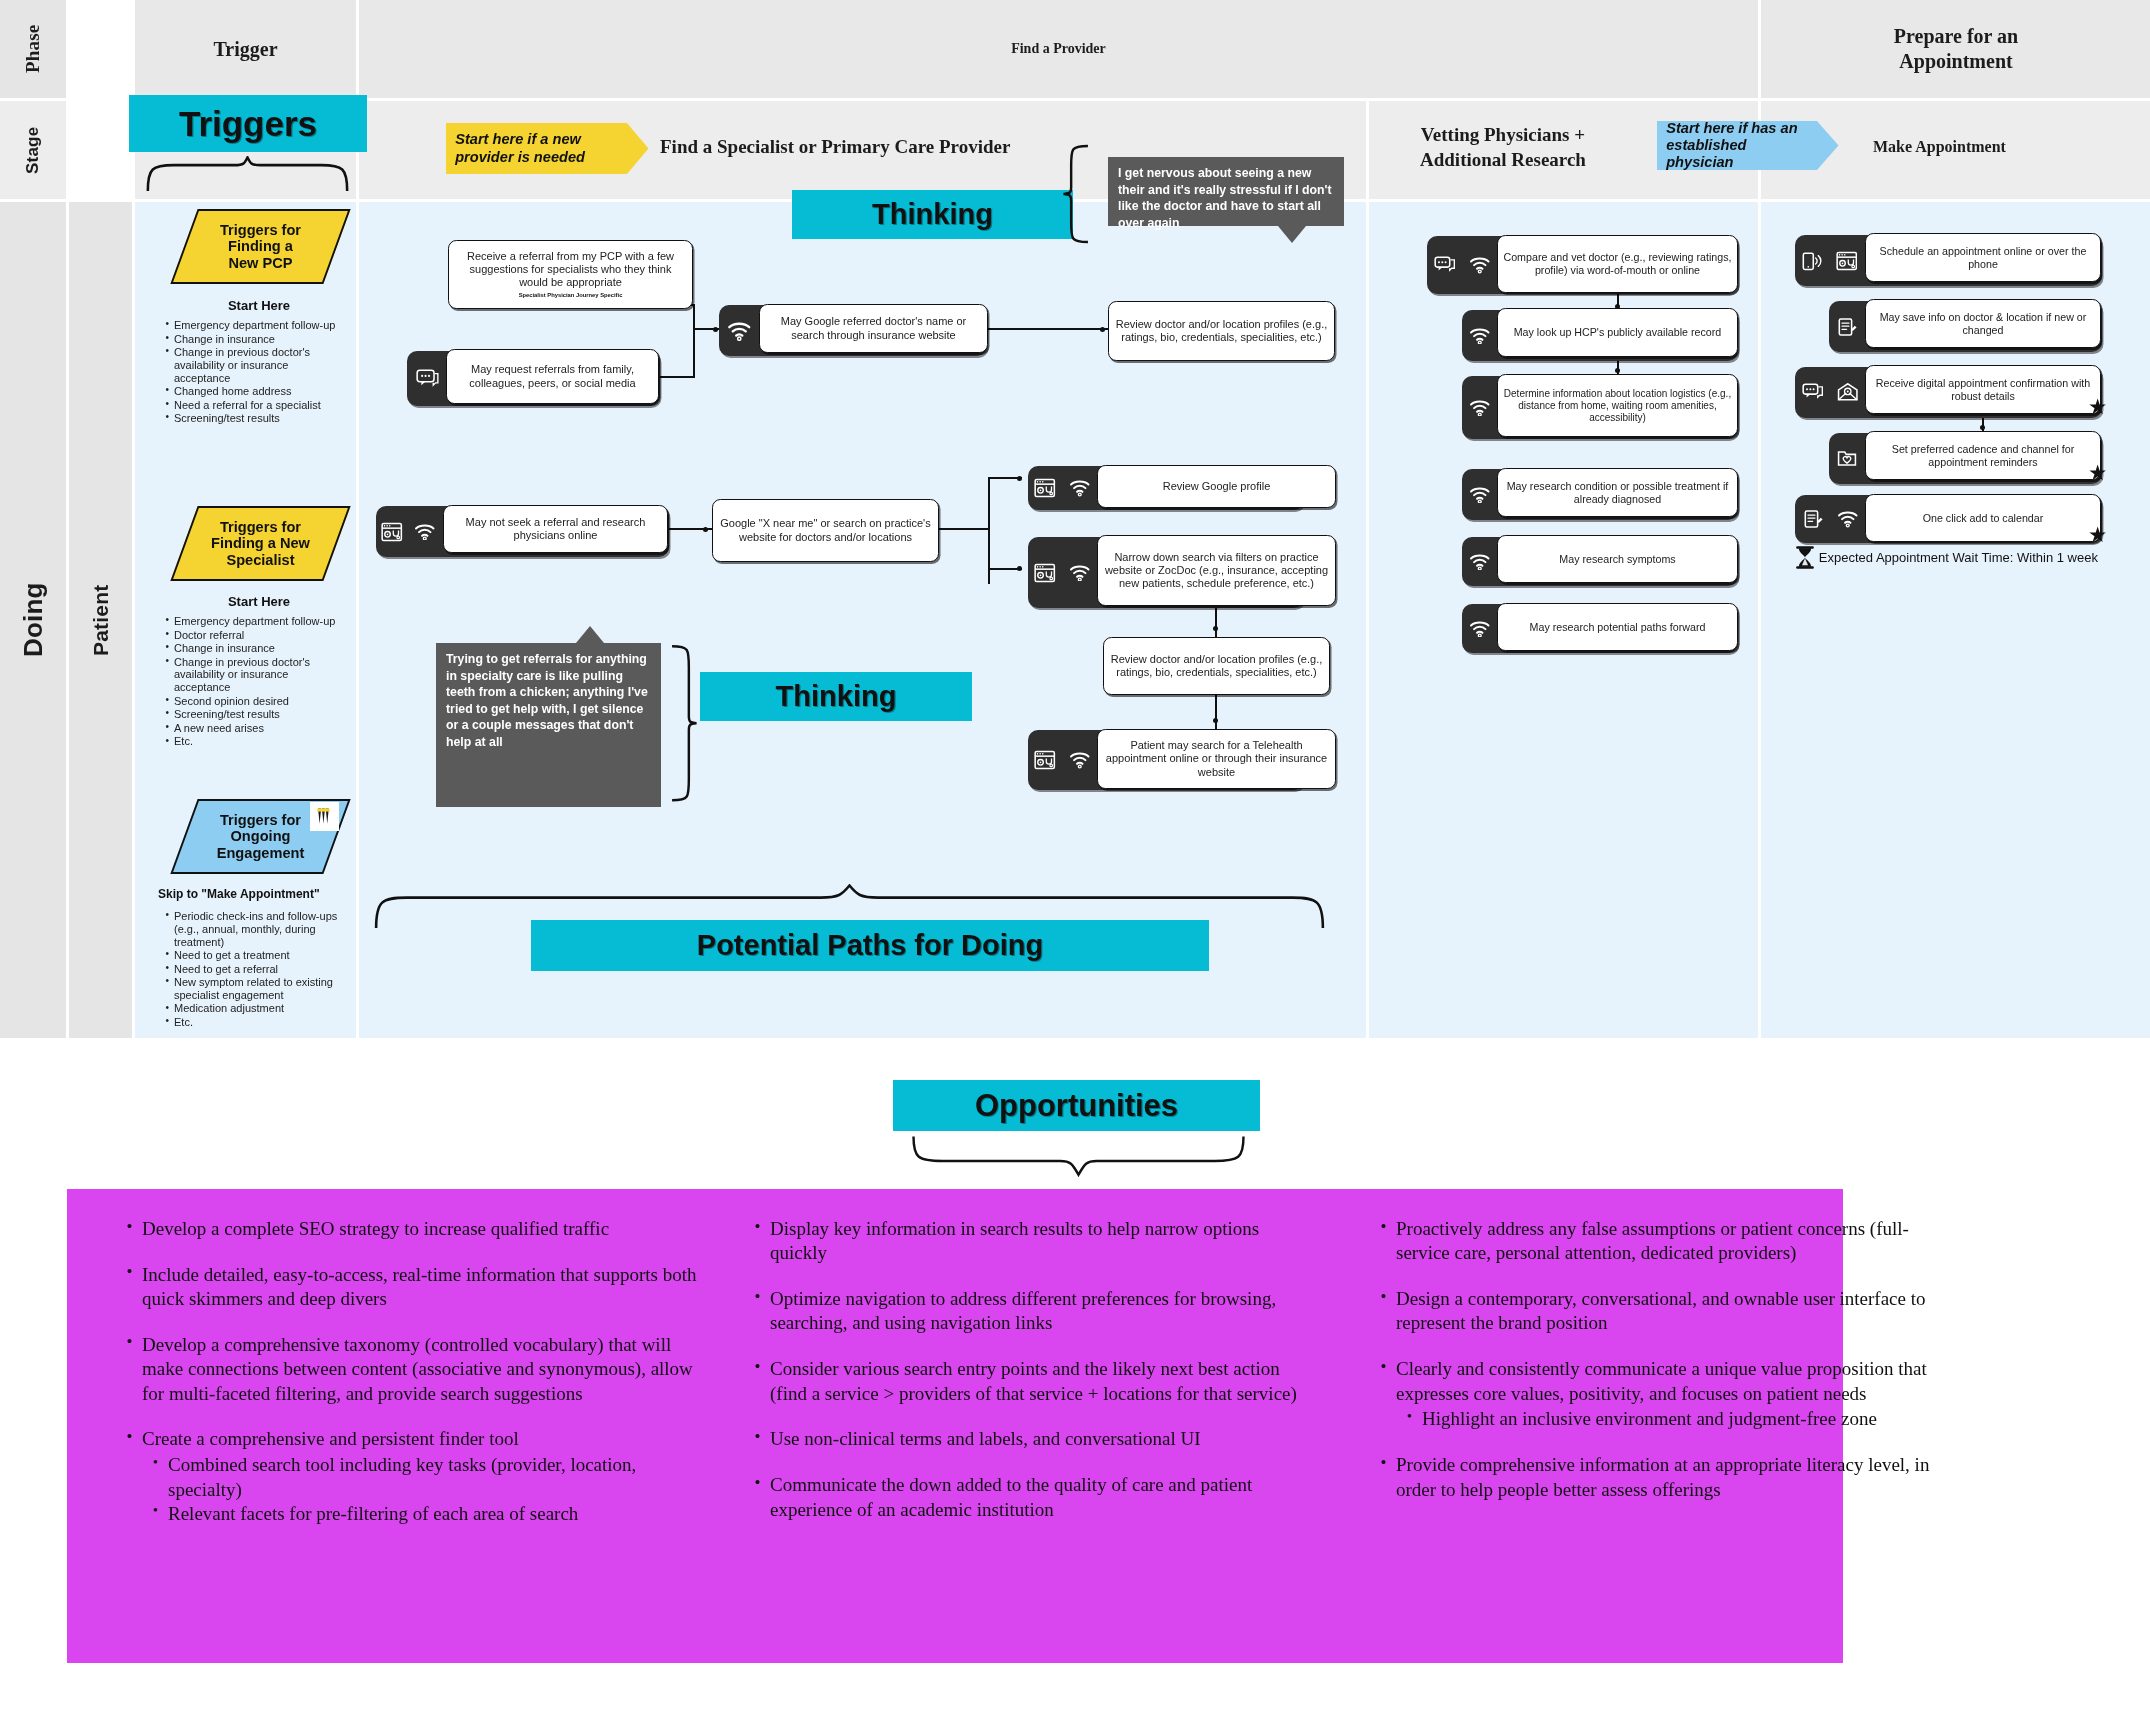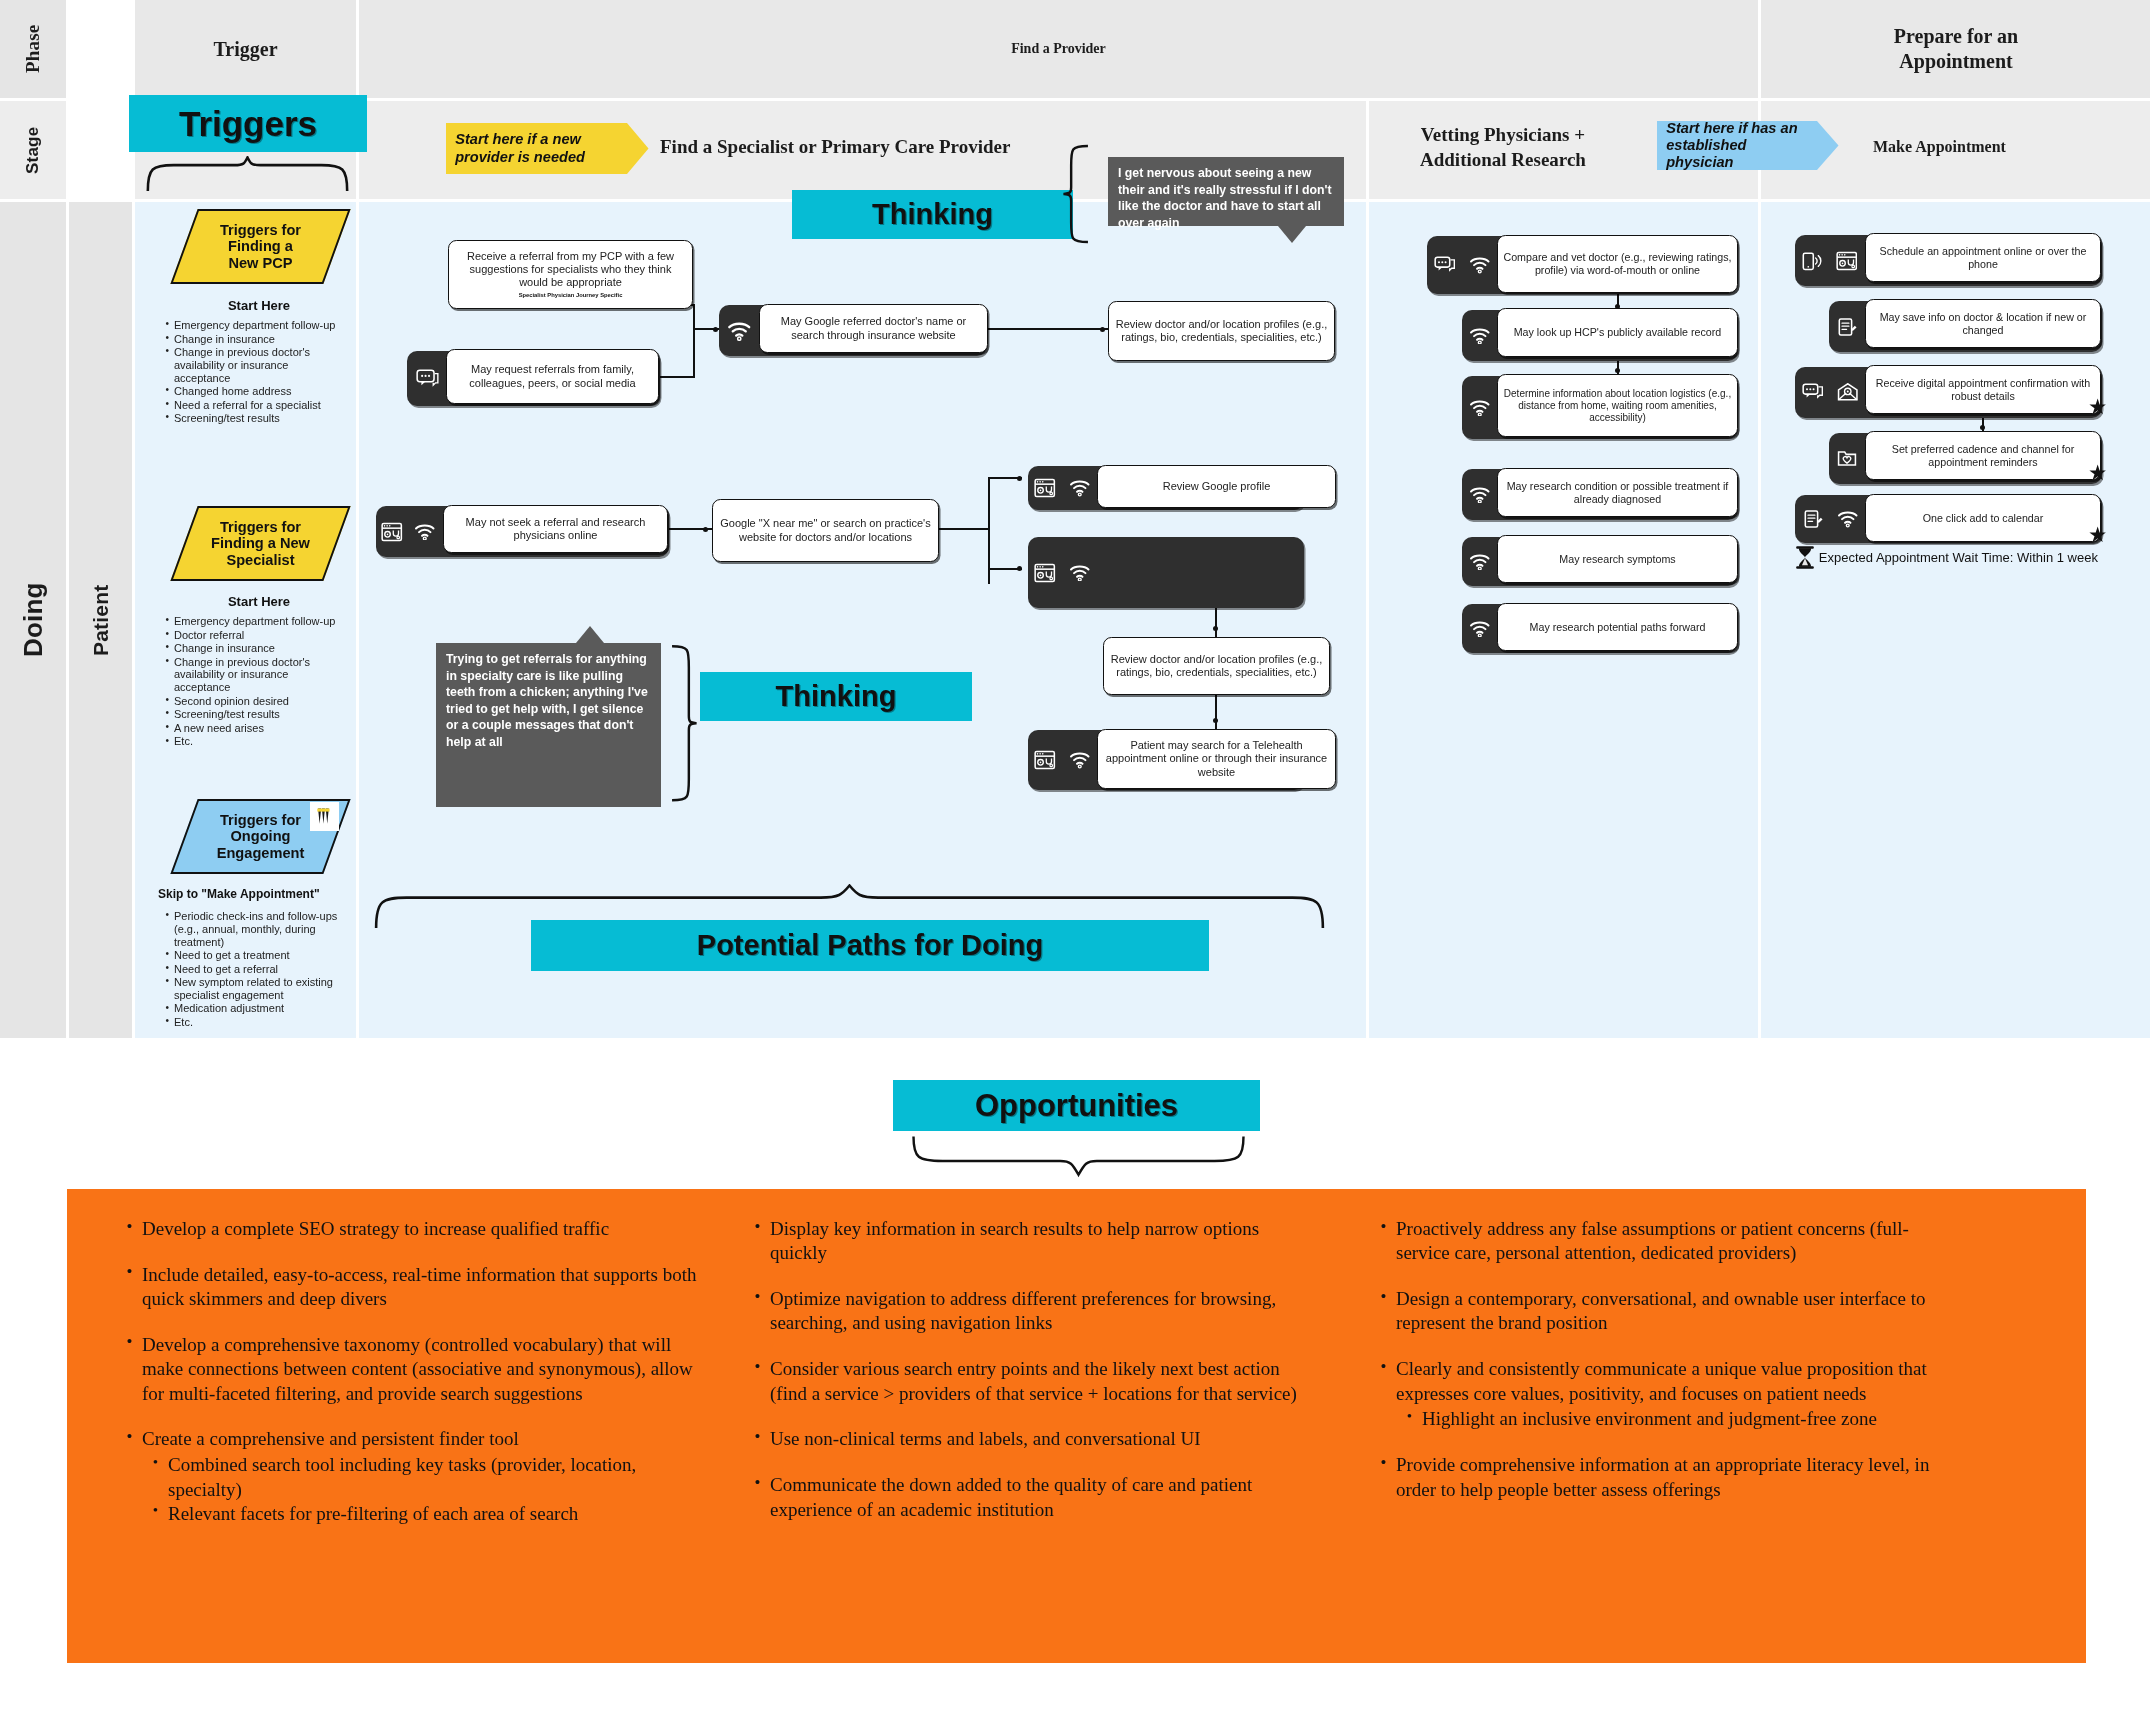--- a/index.html
+++ b/index.html
@@ -122,22 +122,22 @@
   .wait {
     position: absolute; display: flex; align-items: center; gap: 3.8px;
     font-weight: 500; color: #111;
   }
 
   
   .star { position: absolute; color: #111; z-index: 7; line-height: 1; }
 
   
   #opportunities-panel {
-    position: absolute; left: 67px; top: 1189px; width: 2019px; height: 474px;
-    background: #f97316;
+    position: absolute; left: 67px; top: 1189px; width: 1776px; height: 474px;
+    background: #d946ef;
   }
   .opp-col { position: absolute; top: 28px; }
   ul.opp { list-style: none; font-family: "Liberation Serif", serif; color: #111; }
   ul.opp > li {
     position: relative; padding-left: 20px; margin-bottom: 21.5px;
     line-height: 1.28; font-size: 19px;
   }
   ul.opp > li::before {
     content: "\2022"; position: absolute; left: 4.6px; top: -1.5px; font-size: 17px;
   }
@@ -427,20 +427,23 @@
     </span>
     <span class="ico" style="width:35px;height:71px;">
       <svg width="21.5" height="17.6" viewBox="0 0 32 26">
         <path d="M3 8 C9 2 23 2 29 8" fill="none" stroke="#fff" stroke-width="3" stroke-linecap="round"></path>
         <path d="M7.5 13.5 C12 9 20 9 24.5 13.5" fill="none" stroke="#fff" stroke-width="3" stroke-linecap="round"></path>
         <path d="M12 19 C14.2 16.8 17.8 16.8 20 19" fill="none" stroke="#fff" stroke-width="3" stroke-linecap="round"></path>
         <circle cx="16" cy="23" r="2.1" fill="none" stroke="#fff" stroke-width="2"></circle>
       </svg>
     </span>
   </div>
+  <div class="node" style="left:1097px;top:535px;width:239px;height:71px;font-size:11px;">
+    <span>Narrow down search via filters on practice website or ZocDoc (e.g., insurance, accepting new patients, schedule preference, etc.)</span>
+  </div>
 
   <div class="ln" style="left:1215px;top:606px;width:2.3px;height:37px;"></div>
   <div class="dot" style="left:1213px;top:626px;"></div>
 
   <div class="node" style="left:1103px;top:637px;width:227px;height:58px;font-size:11px;">
     <span>Review doctor and/or location profiles (e.g., ratings, bio, credentials, specialities, etc.)</span>
   </div>
 
   <div class="ln" style="left:1215px;top:695px;width:2.3px;height:41px;"></div>
   <div class="dot" style="left:1213px;top:718px;"></div>

